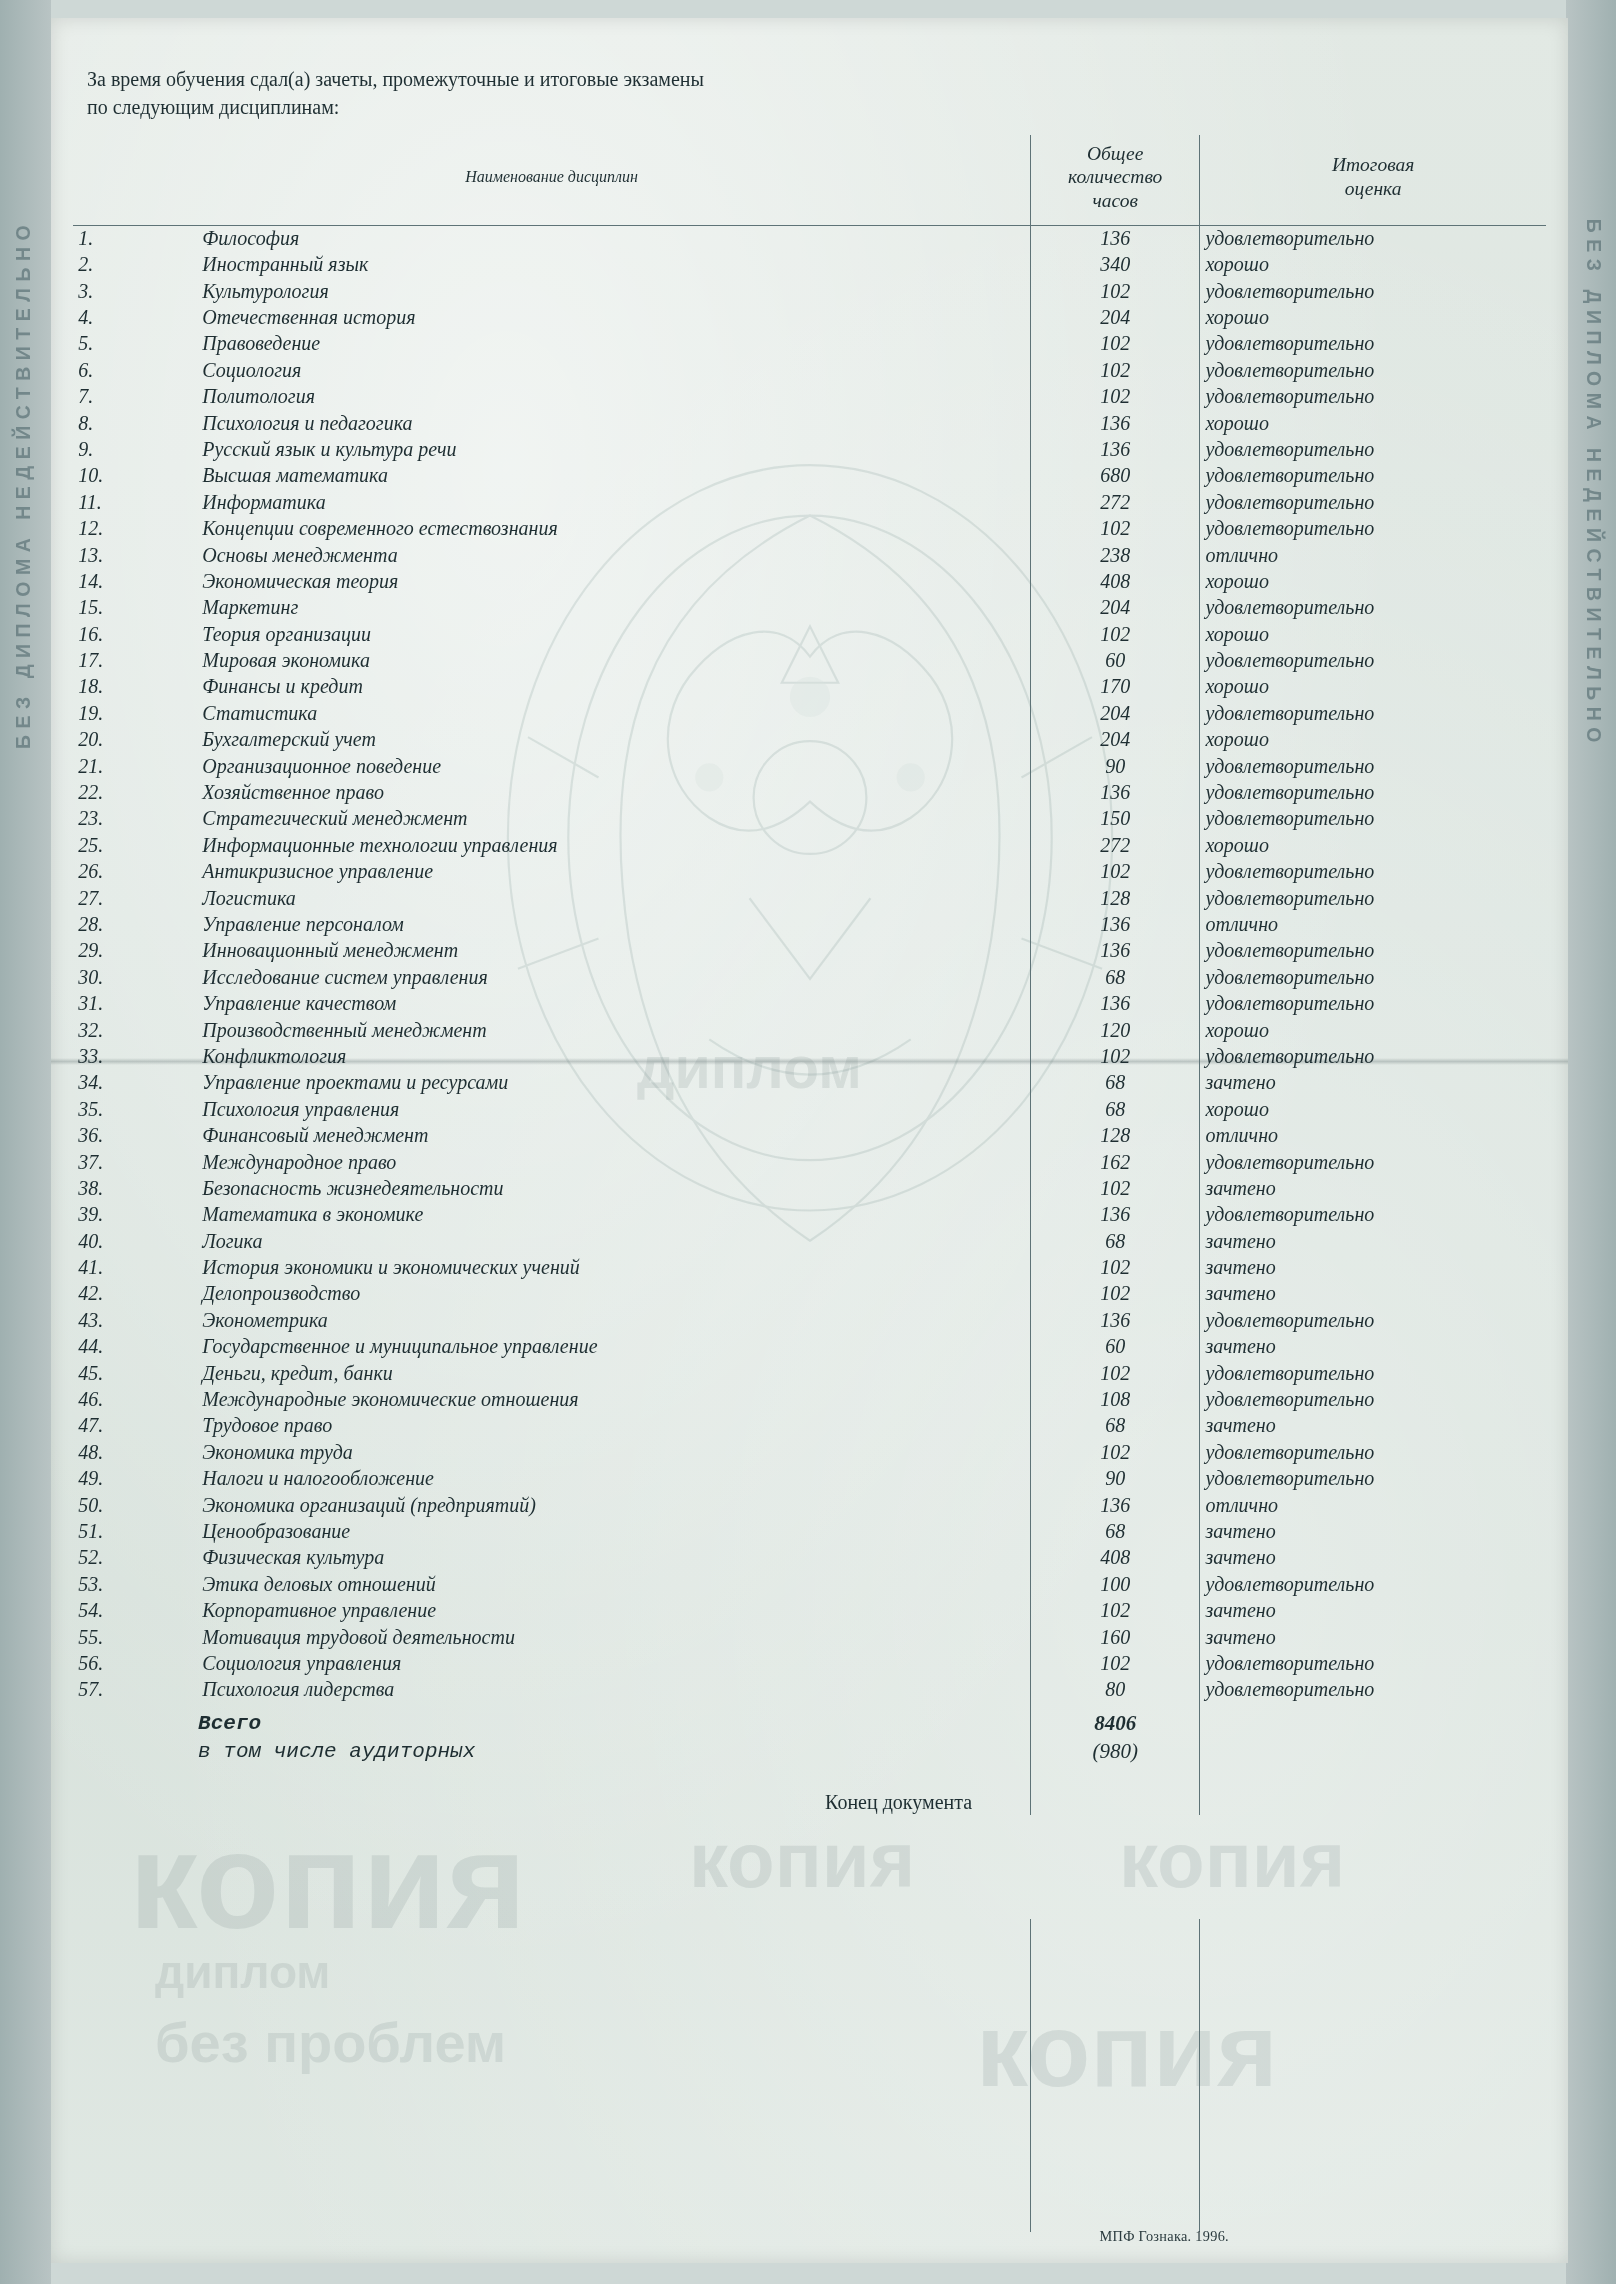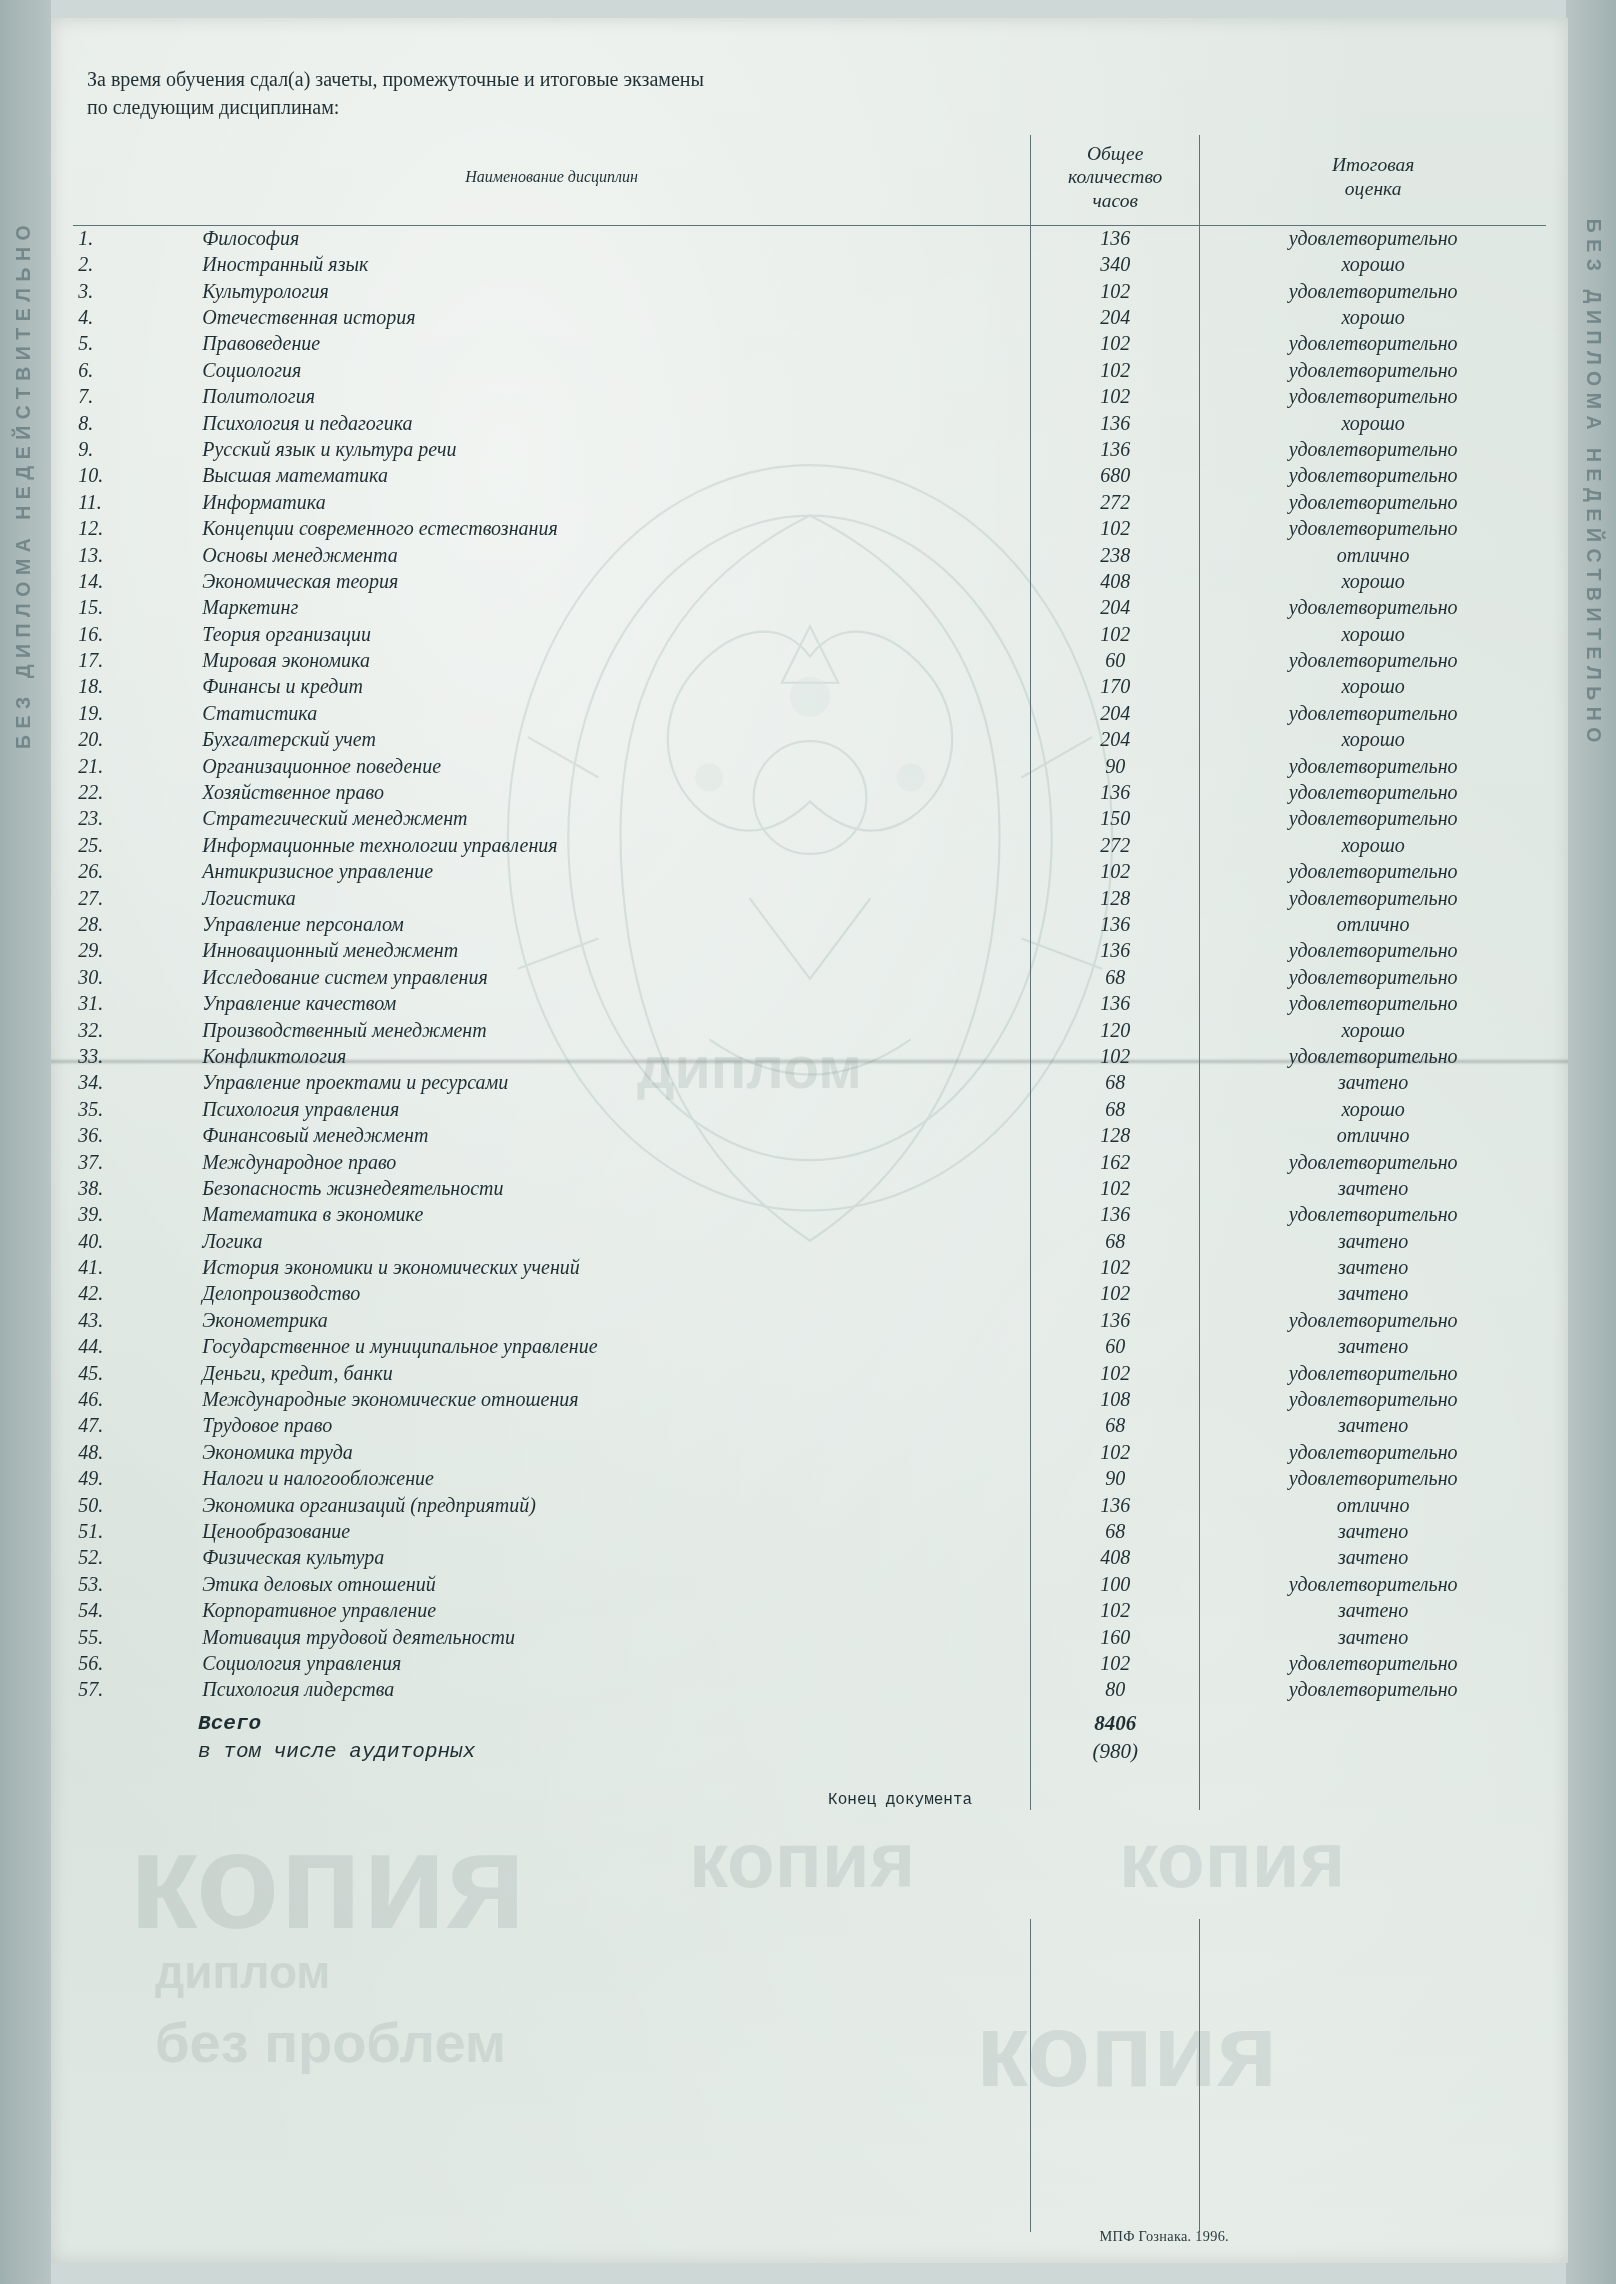--- a/index.html
+++ b/index.html
@@ -145,38 +145,37 @@
     font-style: italic;
     font-size: 20px;
     padding: 1.3px 5.2px;
     line-height: 1.19;
     vertical-align: top;
     white-space: nowrap;
   }
   td.d-num   { text-align: left; padding-left: 64px; }
   td.d-name  { text-align: left; }
   td.d-hours { text-align: center; border-left: 1.3px solid #5e7377; }
-  td.d-mark  { text-align: center; border-left: 1.3px solid #5e7377; }
+  td.d-mark  { border-left: 1.3px solid #5e7377; }
 
   tr.total td {
     padding-top: 7.8px;
     font-weight: bold;
     font-style: italic;
     font-size: 21px;
   }
   tr.total td.d-name { text-align: left; padding-right: 54px; font-family: Liberation Mono, monospace; }
   tr.total.sub td { font-weight: normal; padding-top: 1.3px; }
 
   tr.endrow td {
     font-style: normal;
-    font-size: 16px;
+    font-size: 20px;
     padding-top: 26px;
     text-align: right;
     padding-right: 58px;
-    font-family: Liberation Mono, monospace;
   }
 
   
   .tail-rules {
     position: absolute;
     left: 22px;
     top: 1901px;
     width: 1473px;
     height: 313px;
   }

